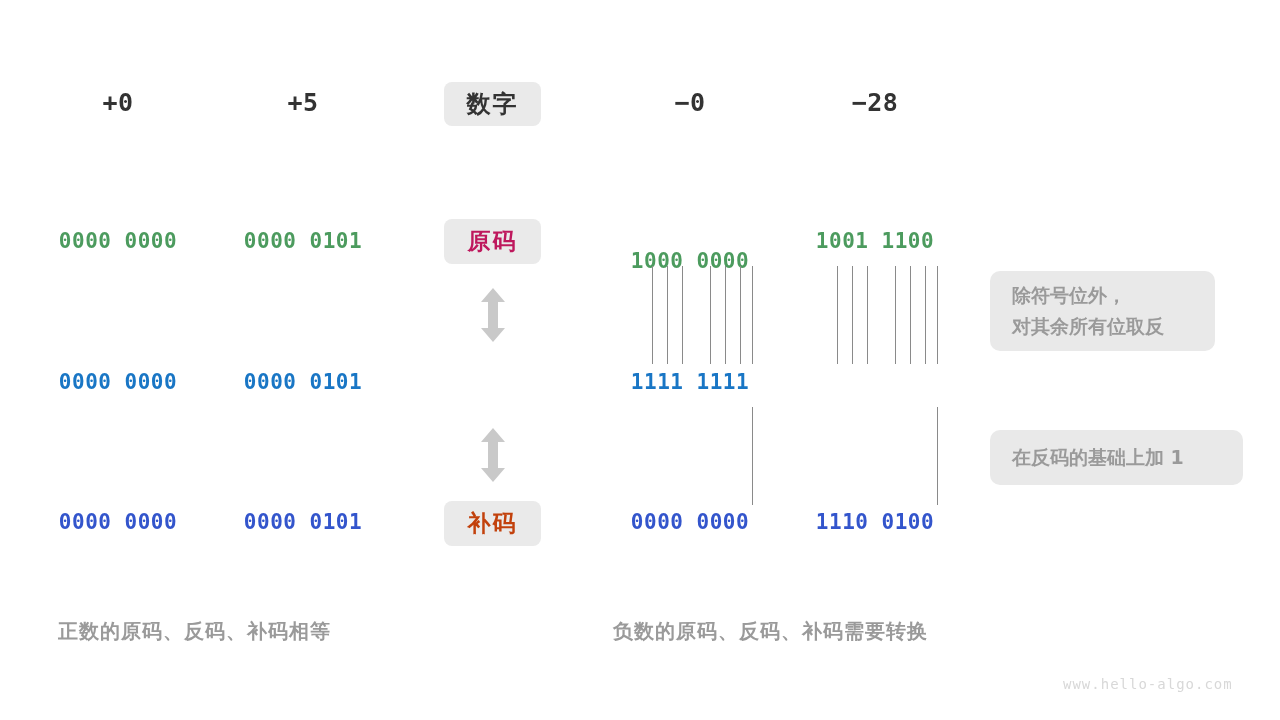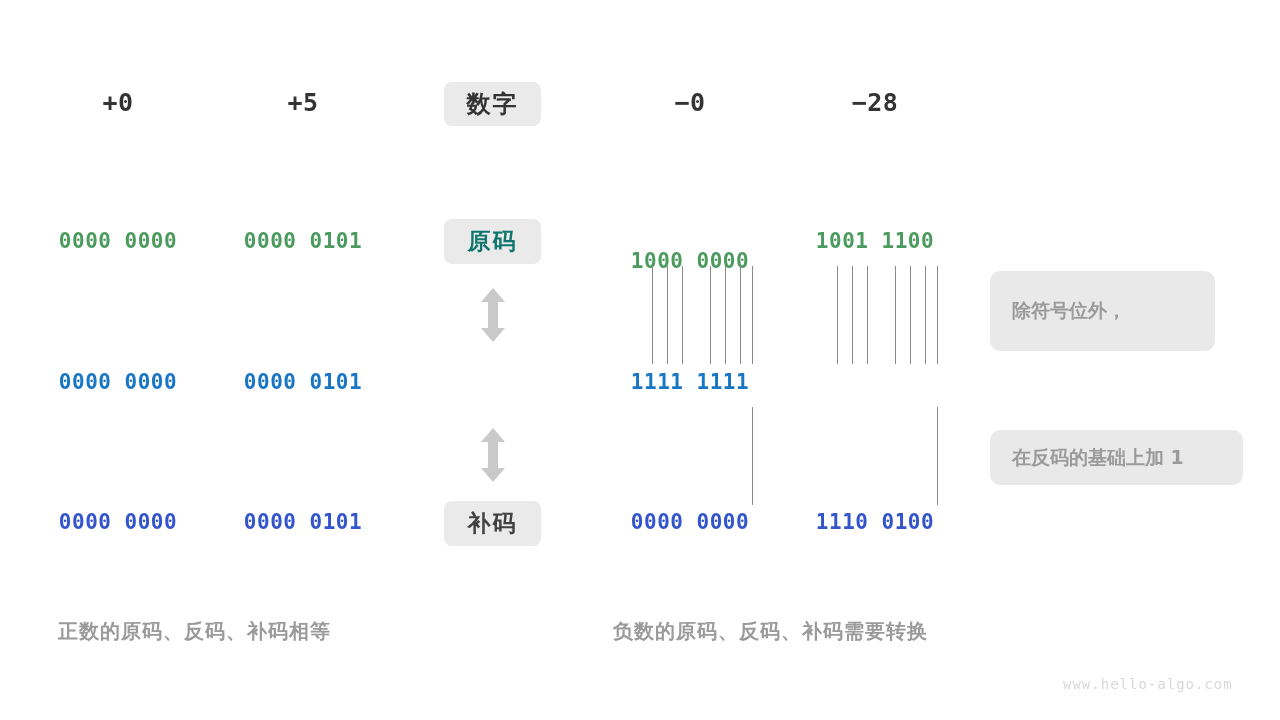--- a/index.html
+++ b/index.html
@@ -40,23 +40,23 @@
     background:#eaeaea;
     border-radius:8px;
     display:flex;
     align-items:center;
     justify-content:center;
     font-weight:bold;
     letter-spacing:2px;
   }
   .chip.head { font-size:24px; color:#333333; }
   .chip.lbl  { font-size:23px; }
-  .chip.lbl.r-yuan { color:#0f766e; }
+  .chip.lbl.r-yuan { color:#be185d; }
   .chip.lbl.r-fan  { color:#1976c5; }
-  .chip.lbl.r-bu   { color:#404040; }
+  .chip.lbl.r-bu   { color:#c2410c; }
 
   .note {
     background:#e9e9e9;
     border-radius:10px;
     color:#9a9a9a;
     font-weight:bold;
     font-size:19px;
     line-height:1.65;
     display:flex;
     flex-direction:column;
@@ -140,20 +140,21 @@
     </svg>
   </div>
   <div class="arrow" style="left:478px; top:428px; width:30px; height:54px;">
     <svg width="30" height="54" viewBox="0 0 30 54" aria-hidden="true">
       <polygon points="15,0 27,14 20,14 20,40 27,40 15,54 3,40 10,40 10,14 3,14" fill="#c9c9c9"></polygon>
     </svg>
   </div>
 
   <div class="note" style="position:absolute; left:990px; top:271px; width:225px; height:80px;">
     <div>除符号位外，</div>
+    <div>对其余所有位取反</div>
   </div>
 
   <div class="note" style="position:absolute; left:990px; top:430px; width:253px; height:55px;">
     <div>在反码的基础上加  1</div>
   </div>
 
   <div class="abs caption" style="left:58px; top:618px;">正数的原码、反码、补码相等</div>
 
   <div class="abs caption" style="left:613px; top:618px;">负数的原码、反码、补码需要转换</div>
 

